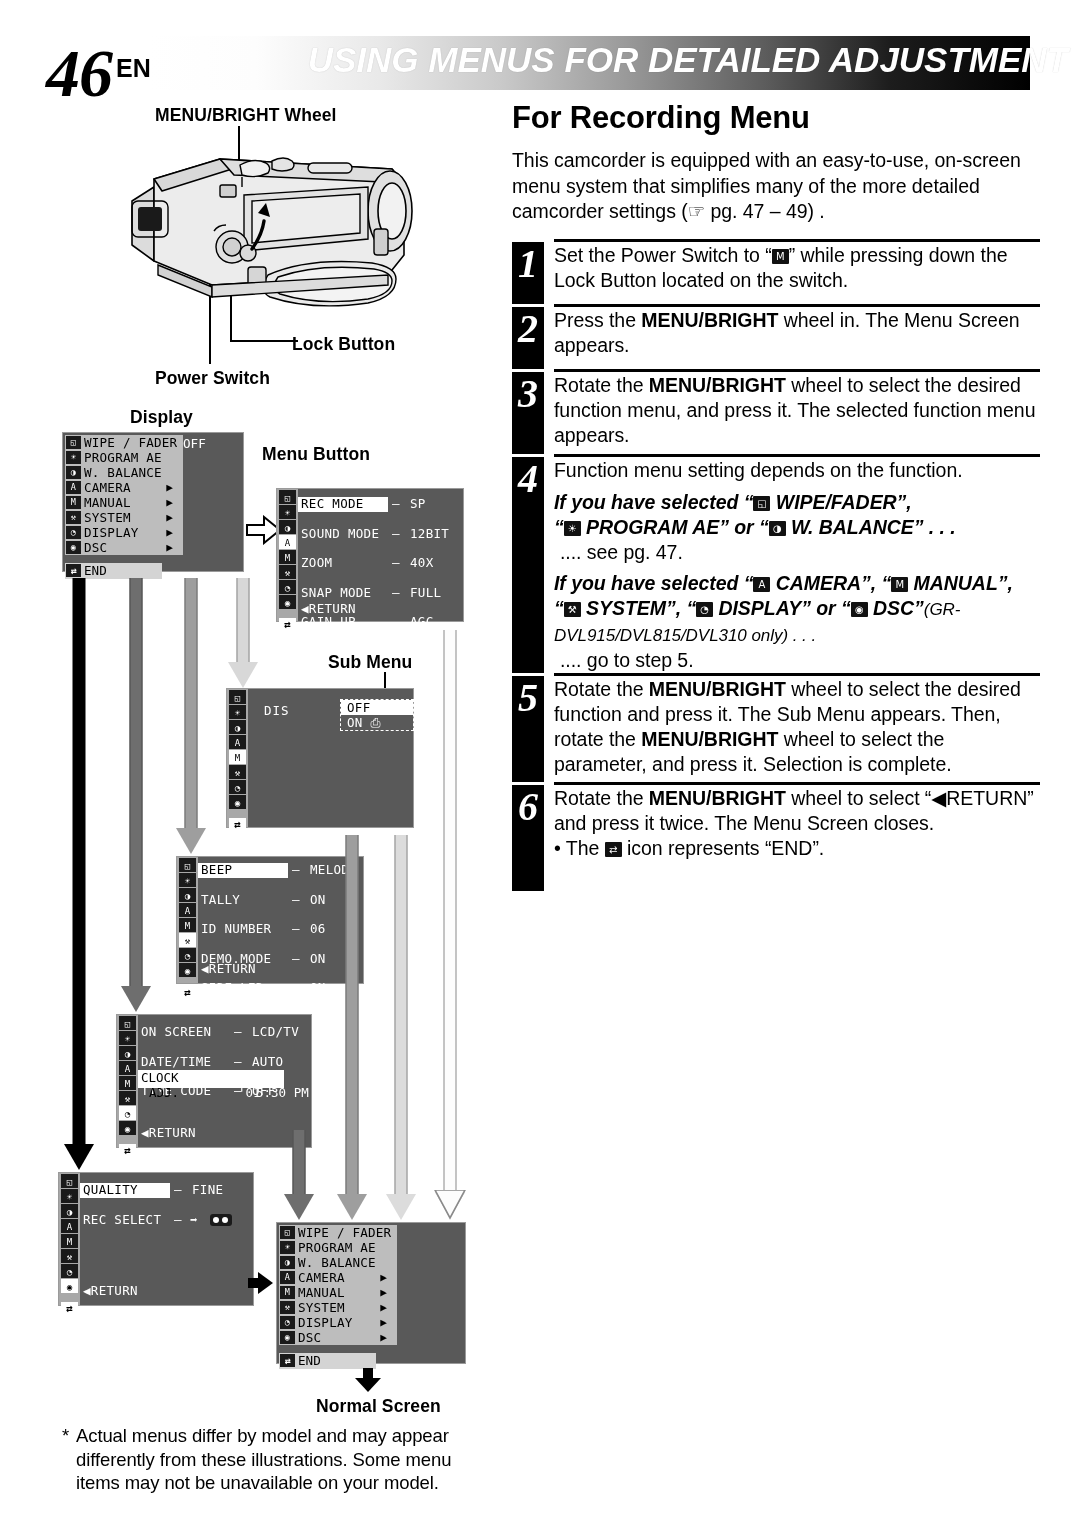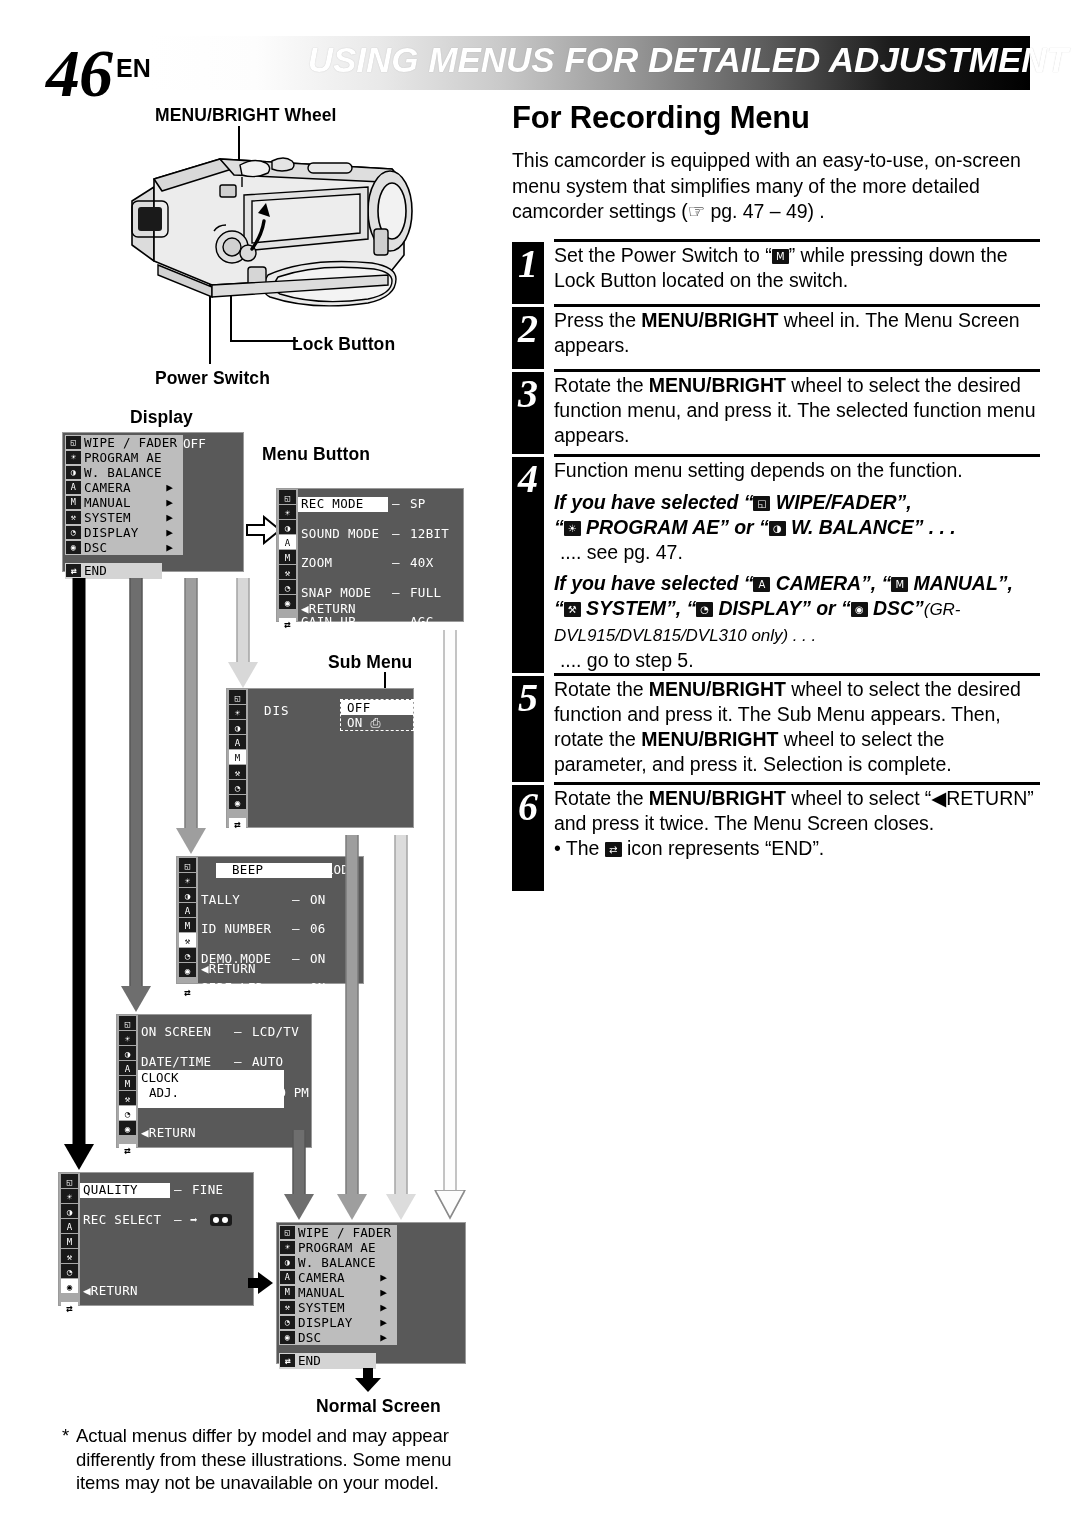--- a/index.html
+++ b/index.html
@@ -338,21 +338,21 @@
     <div class="ic">A</div>
     <div class="ic">M</div>
     <div class="ic on">⚒</div>
     <div class="ic">◔</div>
     <div class="ic">◉</div>
     <div class="gap"></div>
     <div class="ret">⇄</div>
   </div>
   <div class="body">
     <div class="row" style="top:6px;">
-      <span class="nm hl" style="padding:0 16px;width:84px;display:inline-block;margin-left:18px;">BEEP</span>
+      <span class="nm hl" style="padding:0 3px;width:84px;display:inline-block;">BEEP</span>
       <span class="dash" style="left:94px;">–</span>
       <span class="vl" style="left:112px;">MELODY</span>
     </div>
     <div class="row" style="top:21px;">
       <span class="nm" style="padding:0 3px;">TALLY</span>
       <span class="dash" style="left:94px;">–</span>
       <span class="vl" style="left:112px;">ON</span>
     </div>
     <div class="row" style="top:36px;">
       <span class="nm" style="padding:0 3px;">ID NUMBER</span>
@@ -399,21 +399,21 @@
     <div class="row" style="top:25px;">
       <span class="nm" style="padding:0 3px;">DATE/TIME</span>
       <span class="dash" style="left:96px;">–</span>
       <span class="vl" style="left:114px;">AUTO</span>
     </div>
     <div class="row" style="top:40px;">
       <span class="nm" style="padding:0 3px;">TIME CODE</span>
       <span class="dash" style="left:96px;">–</span>
       <span class="vl" style="left:114px;">OFF</span>
     </div>
-    <div class="hl" style="position:absolute;left:0;top:55px;width:146px;height:38px;">
+    <div class="hl" style="position:absolute;left:0;top:55px;width:146px;height:18px;">
       <div style="position:absolute;left:3px;top:0;font-size:12.5px;line-height:15px;">CLOCK</div>
       <div style="position:absolute;left:11px;top:15px;font-size:12.5px;line-height:15px;">ADJ.</div>
     </div>
     <div style="position:absolute;left:100px;top:55px;font-size:12.5px;line-height:15px;color:#fff;">DEC 25 '01</div>
     <div style="position:absolute;left:118px;top:70px;font-size:12.5px;line-height:15px;color:#fff;">5:30 PM</div>
     <div class="retline" style="left:3px;top:110px;">◀RETURN</div>
   </div>
 </div>
 
 <div class="osd" id="osd-dsc" style="left:58px;top:1172px;width:196px;height:134px;">

